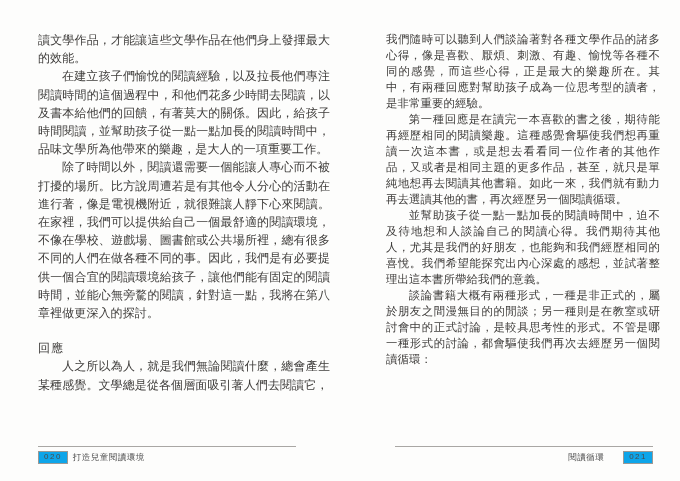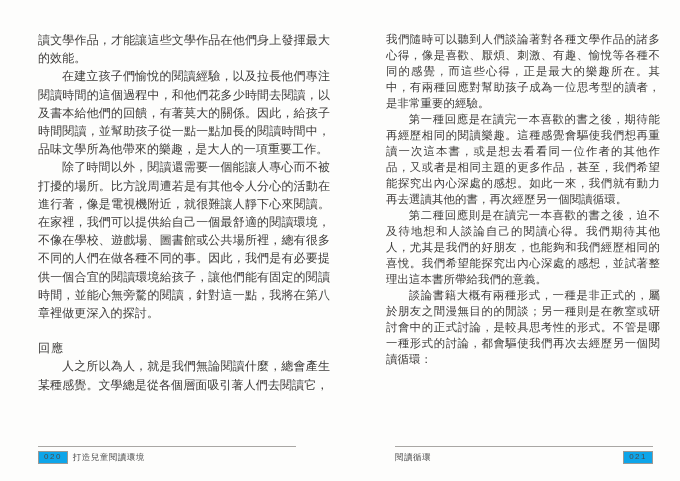--- a/index.html
+++ b/index.html
@@ -71,21 +71,21 @@
     border-top: 1px solid #a9a7a4;
     margin-bottom: 4px;
   }
   .footer-row {
     display: flex;
     align-items: center;
     gap: 5px;
     white-space: nowrap;
   }
   .footer-row.align-right {
-    justify-content: space-between;
+    justify-content: flex-end;
     gap: 19px;
   }
   .page-number-badge {
     display: inline-block;
     border: 1px solid #9b9995;
     padding: 0px 5px 1px 5px;
     font-size: 8px;
     letter-spacing: 1.5px;
     color: #4a4a4a;
     line-height: 10px;
@@ -103,22 +103,22 @@
   <div class="page page-left">
     <p>讀文學作品，才能讓這些文學作品在他們身上發揮最大的效能。</p>
     <p class="indent">在建立孩子們愉悅的閱讀經驗，以及拉長他們專注閱讀時間的這個過程中，和他們花多少時間去閱讀，以及書本給他們的回饋，有著莫大的關係。因此，給孩子時間閱讀，並幫助孩子從一點一點加長的閱讀時間中，品味文學所為他帶來的樂趣，是大人的一項重要工作。</p>
     <p class="indent">除了時間以外，閱讀還需要一個能讓人專心而不被打擾的場所。比方說周遭若是有其他令人分心的活動在進行著，像是電視機附近，就很難讓人靜下心來閱讀。在家裡，我們可以提供給自己一個最舒適的閱讀環境，不像在學校、遊戲場、圖書館或公共場所裡，總有很多不同的人們在做各種不同的事。因此，我們是有必要提供一個合宜的閱讀環境給孩子，讓他們能有固定的閱讀時間，並能心無旁騖的閱讀，針對這一點，我將在第八章裡做更深入的探討。</p>
     <p class="section-heading">回應</p>
     <p class="indent">人之所以為人，就是我們無論閱讀什麼，總會產生某種感覺。文學總是從各個層面吸引著人們去閱讀它，</p>
   </div>
 
   <div class="page page-right">
     <p>我們隨時可以聽到人們談論著對各種文學作品的諸多心得，像是喜歡、厭煩、刺激、有趣、愉悅等各種不同的感覺，而這些心得，正是最大的樂趣所在。其中，有兩種回應對幫助孩子成為一位思考型的讀者，是非常重要的經驗。</p>
-    <p class="indent">第一種回應是在讀完一本喜歡的書之後，期待能再經歷相同的閱讀樂趣。這種感覺會驅使我們想再重讀一次這本書，或是想去看看同一位作者的其他作品，又或者是相同主題的更多作品，甚至，我們希望能探究出內心深處的感想。如此一來，我們就有動力再去選讀其他的書，再次經歷另一個閱讀循環。</p>
-    <p class="indent">第二種回應則是在讀完一本喜歡的書之後，迫不及待地想和人談論自己的閱讀心得。我們期待其他人，尤其是我們的好朋友，也能夠和我們經歷相同的喜悅。我們希望能探究出內心深處的感想，並試著整理出這本書所帶給我們的意義。</p>
+    <p class="indent">第一種回應是在讀完一本喜歡的書之後，期待能再經歷相同的閱讀樂趣。這種感覺會驅使我們想再重讀一次這本書，或是想去看看同一位作者的其他作品，又或者是相同主題的更多作品，甚至，就只是單純地想再去閱讀其他書籍。如此一來，我們就有動力再去選讀其他的書，再次經歷另一個閱讀循環。</p>
+    <p class="indent">並幫助孩子從一點一點加長的閱讀時間中，迫不及待地想和人談論自己的閱讀心得。我們期待其他人，尤其是我們的好朋友，也能夠和我們經歷相同的喜悅。我們希望能探究出內心深處的感想，並試著整理出這本書所帶給我們的意義。</p>
     <p class="indent">談論書籍大概有兩種形式，一種是非正式的，屬於朋友之間漫無目的的閒談；另一種則是在教室或研討會中的正式討論，是較具思考性的形式。不管是哪一種形式的討論，都會驅使我們再次去經歷另一個閱讀循環：</p>
   </div>
 
   <div class="footer footer-left">
     <div class="footer-rule"></div>
     <div class="footer-row">
       <span class="page-number-badge">020</span>
       <span class="footer-label">打造兒童閱讀環境</span>
     </div>
   </div>

